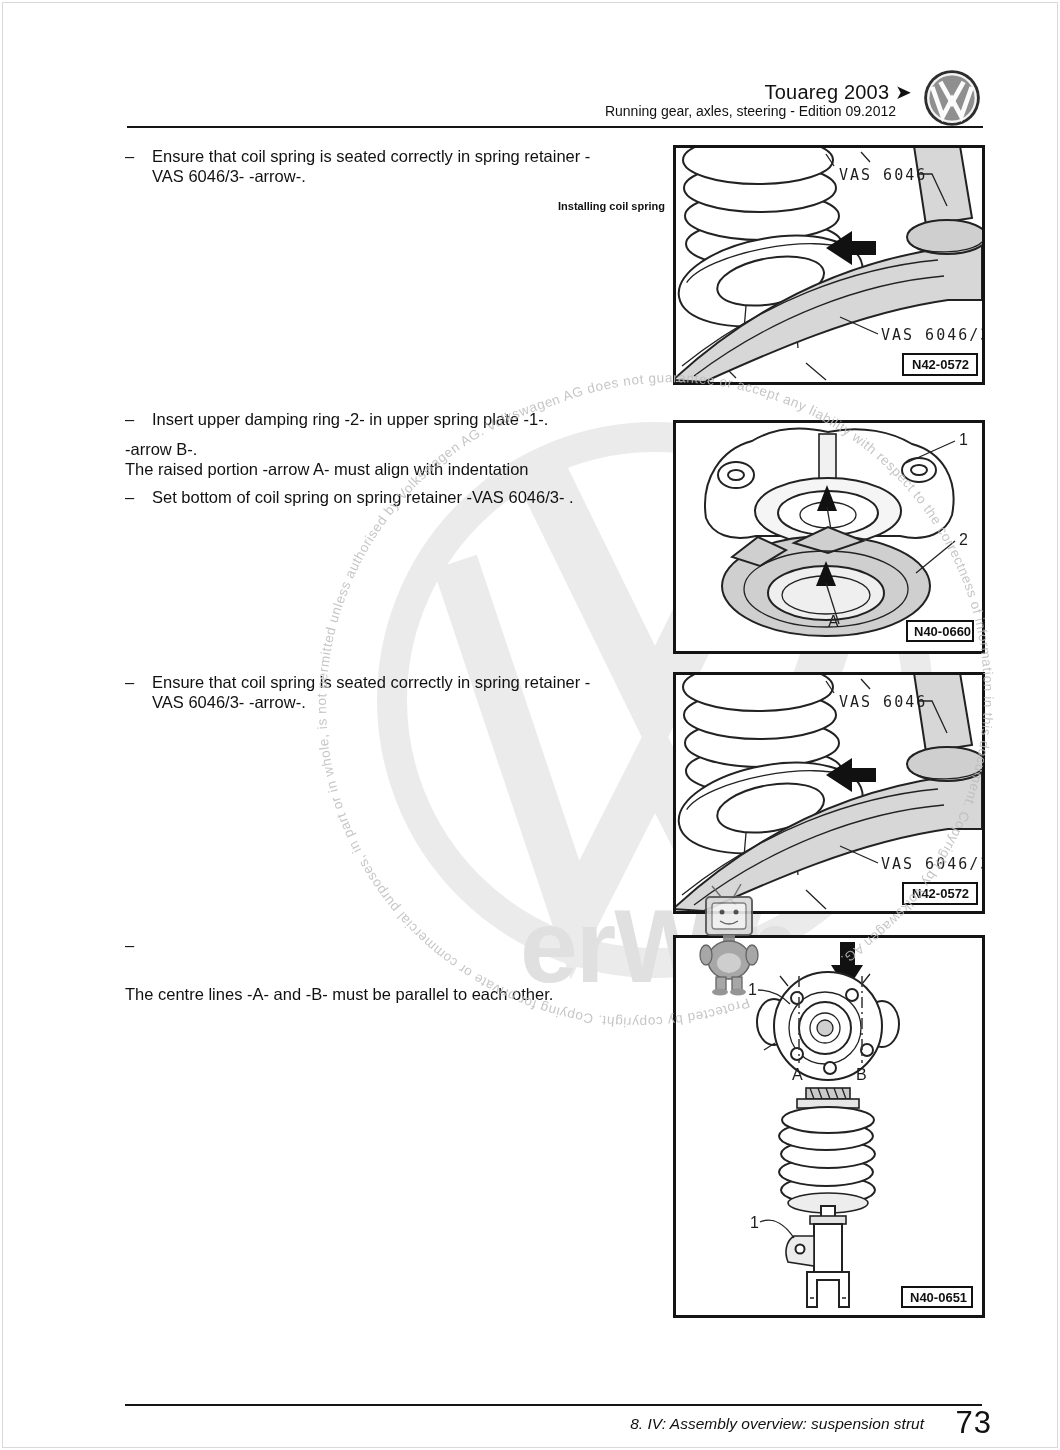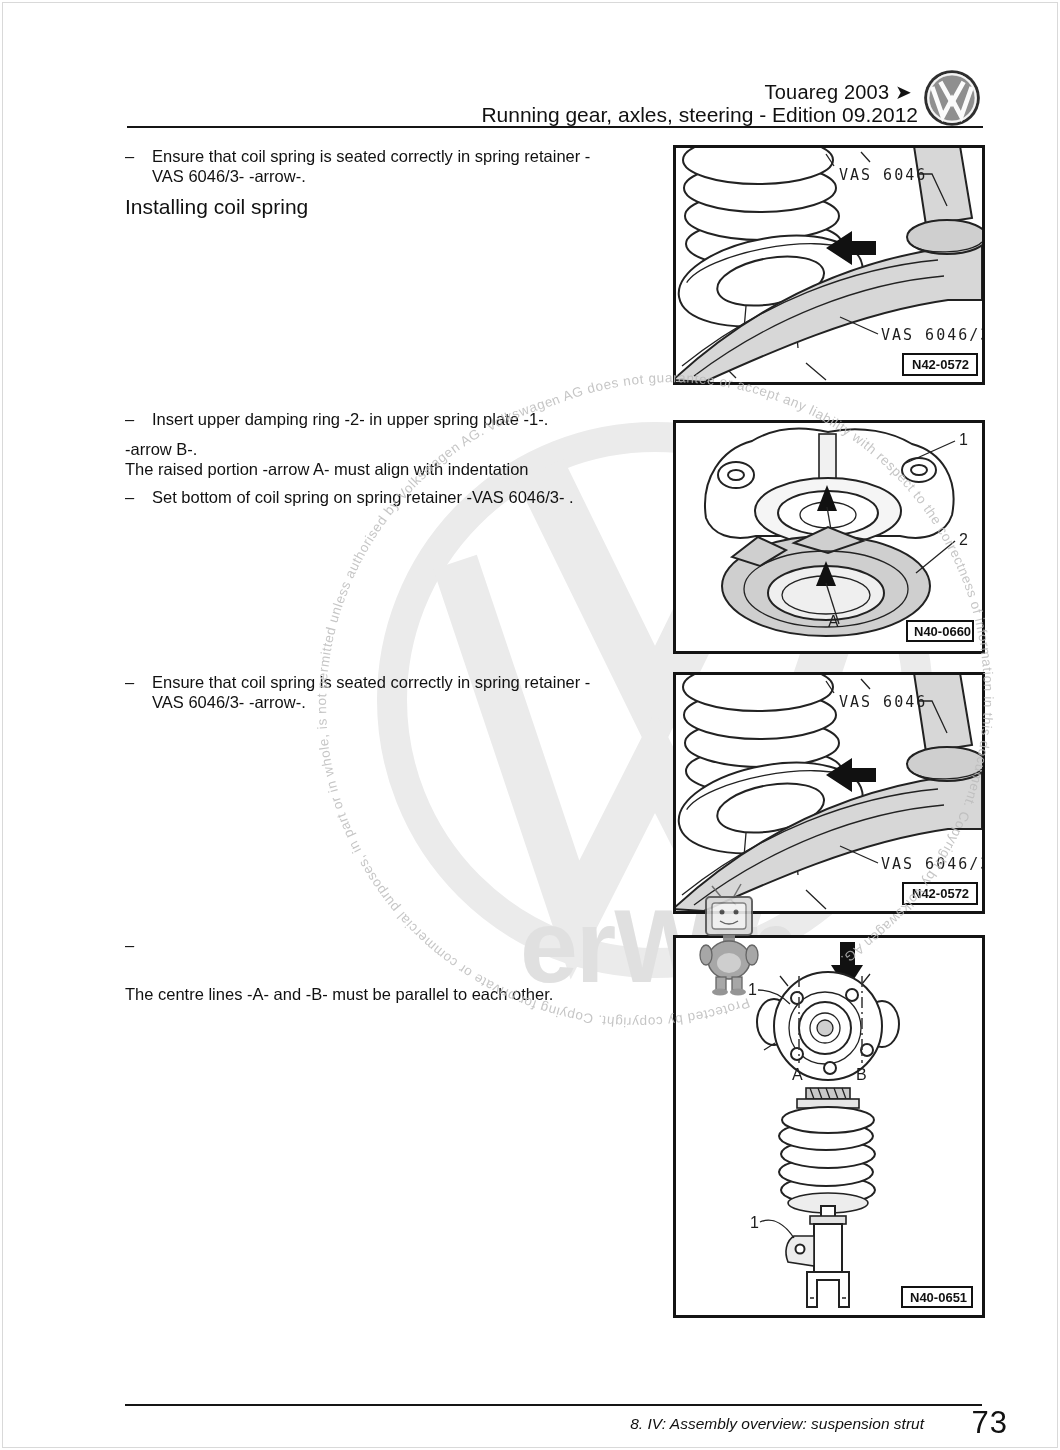--- a/index.html
+++ b/index.html
@@ -7,45 +7,45 @@
         font-family:"Liberation Sans",sans-serif;color:#111;}
   .page-edge{position:absolute;inset:2px;border:1px solid #d9d9d9;pointer-events:none;z-index:9;}
 
   
   .wm-under{position:absolute;inset:0;z-index:0;}
   .content-layer{position:absolute;inset:0;z-index:2;}
   .wm-over{position:absolute;inset:0;z-index:6;pointer-events:none;}
 
   
   .hdr-model{position:absolute;top:80px;right:148px;font-size:20px;letter-spacing:.2px;}
-  .hdr-sub{position:absolute;top:103px;right:142px;font-size:21px;margin-left:20px;}
+  .hdr-sub{position:absolute;top:103px;right:164px;font-size:14px;margin-left:20px;}
   .hdr-rule{position:absolute;top:126px;left:127px;width:856px;height:2px;background:#151515;}
   .vw-logo{position:absolute;top:69px;left:923px;width:58px;height:58px;}
 
   
   .tblock{position:absolute;left:125px;width:540px;font-size:16.5px;line-height:19.5px;}
   .bullet{display:flex;}
   .bullet .dash{width:27px;flex:none;}
-  .bold-head{font-weight:normal;font-size:21px;}
+  .bold-head{font-weight:bold;font-size:11px;text-align:right;}
 
   
   .figure{position:absolute;left:673px;width:306px;background:#fff;border:3px solid #141414;z-index:3;}
   .figure svg{display:block;}
   .mono{font-family:"DejaVu Sans Mono",monospace;font-size:15px;letter-spacing:2px;fill:#1d1d1d;}
   .fid{font-family:"Liberation Sans",sans-serif;font-size:13px;font-weight:bold;fill:#111;}
   .callout{font-family:"Liberation Sans",sans-serif;font-size:16px;fill:#1d1d1d;}
   .ln1{stroke:#222;stroke-width:1.3;fill:none;}
   .wh{fill:#ffffff;stroke:#222;stroke-width:2;}
   .gy{fill:#d7d7d7;stroke:#222;stroke-width:2;}
   .gy2{fill:#cfcfcf;stroke:#222;stroke-width:2;}
 
   
   .ftr-rule{position:absolute;top:1404px;left:125px;width:857px;height:2px;background:#151515;}
   .ftr-section{position:absolute;top:1415px;right:136px;font-size:15.5px;font-style:italic;}
-  .ftr-page{position:absolute;top:1405px;right:52px;font-size:31px;letter-spacing:1px;margin-left:40px;}
+  .ftr-page{position:absolute;top:1405px;right:68px;font-size:31px;letter-spacing:1px;margin-left:40px;}
 
   
   .wm-brand{font-family:"Liberation Sans",sans-serif;font-weight:bold;font-size:104px;fill:#e0e0e0;letter-spacing:-2px;}
   .wm-circtext{font-family:"Liberation Sans",sans-serif;font-size:13.5px;fill:#bcbcbc;letter-spacing:.6px;}
 </style>
 </head>
 <body>
 
 <div class="page">
 

